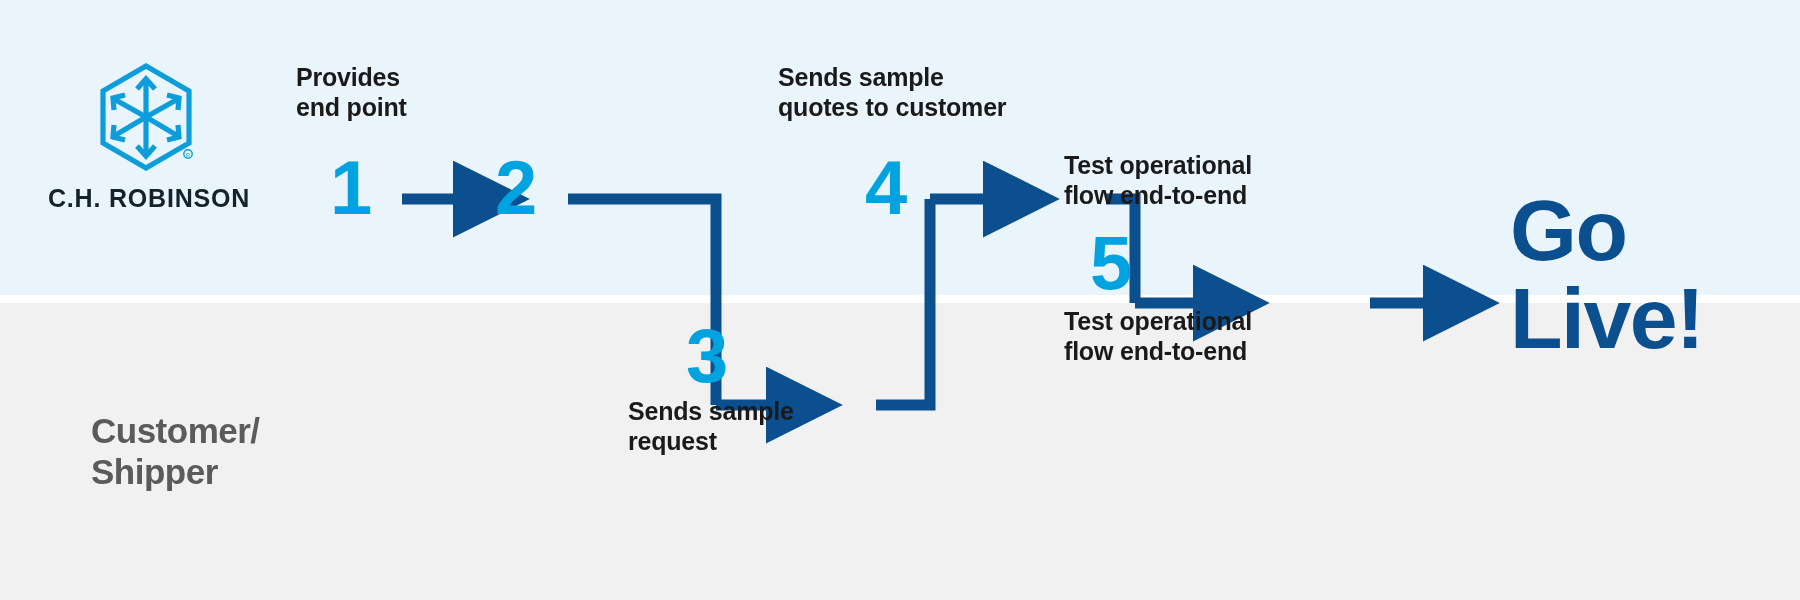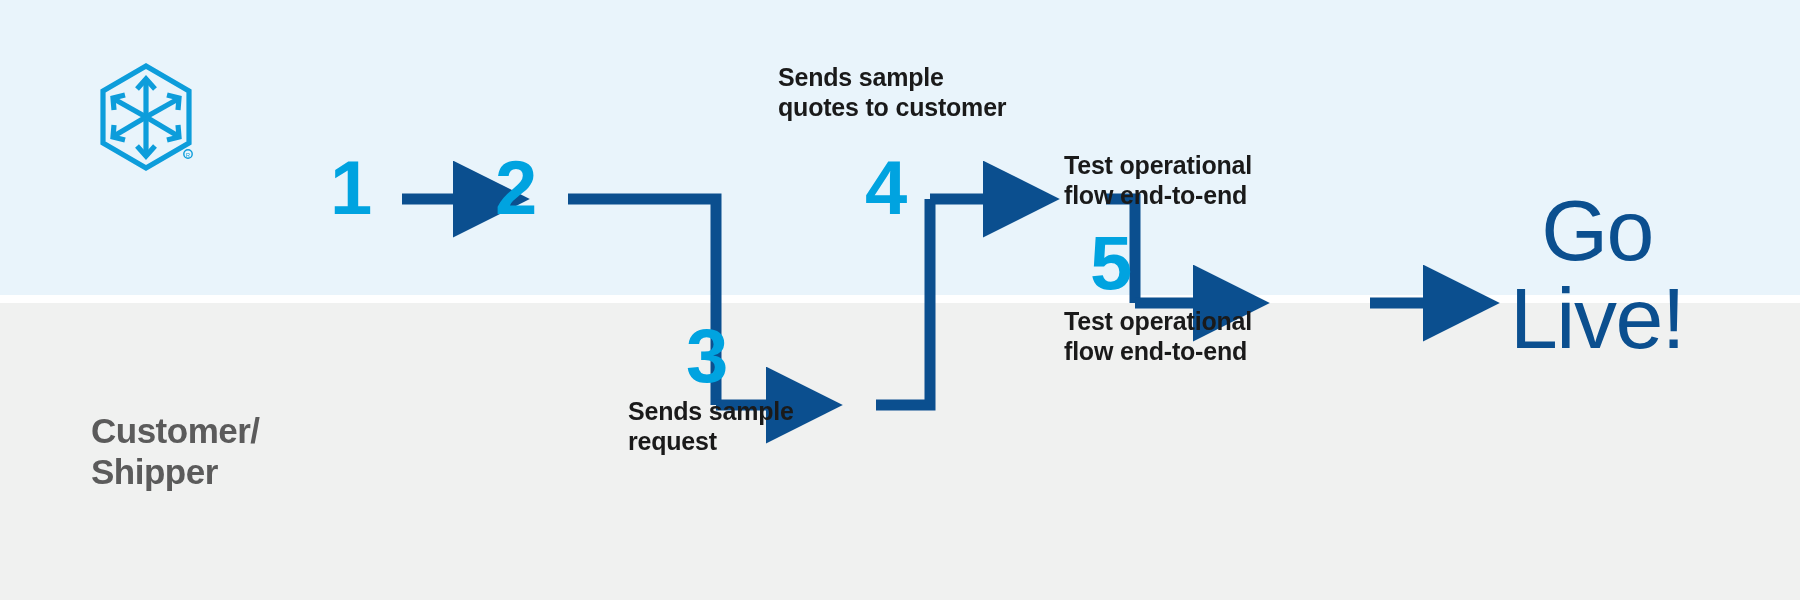--- a/index.html
+++ b/index.html
@@ -67,22 +67,22 @@
 
   #step4{left:865px;top:150px;}
   #cap4{position:absolute;left:778px;top:62px;}
 
   #step5{left:1090px;top:225px;}
   #cap5-top{position:absolute;left:1064px;top:150px;}
   #cap5-bottom{position:absolute;left:1064px;top:306px;}
 
   #golive{
     position:absolute;left:1510px;top:186px;
-    font-weight:normal;font-size:86px;line-height:88px;
-    color:#0b4f8f;letter-spacing:-1.5px;white-space:pre-line;text-align:center;
+    font-weight:bold;font-size:86px;line-height:88px;
+    color:#0b4f8f;letter-spacing:-1.5px;white-space:pre-line;
   }
 </style>
 </head>
 <body>
 
 <div id="stage">
 
   <div class="band" id="band-top"></div>
   <div class="band" id="band-bottom"></div>
 
@@ -102,20 +102,21 @@
         <line x1="50" y1="55" x2="82" y2="37"></line>
         <polyline points="71,33 83,36 82,48" fill="none"></polyline>
         <line x1="50" y1="55" x2="18" y2="74"></line>
         <polyline points="29,78 17,75 18,63" fill="none"></polyline>
         <line x1="50" y1="55" x2="82" y2="74"></line>
         <polyline points="82,63 83,75 71,78" fill="none"></polyline>
       </g>
       <circle cx="92" cy="92" r="4.2" fill="none" stroke="#0d9ddb" stroke-width="1.4"></circle>
       <text x="92" y="95" font-size="5.5" text-anchor="middle" fill="#0d9ddb" font-family="Liberation Sans, sans-serif">R</text>
     </svg>
+    <div id="logo-wordmark">C.H. ROBINSON</div>
   </div>
 
   <div id="lane-label">Customer/
 Shipper</div>
 
   <svg id="connectors" viewBox="0 0 1800 600">
     <defs>
       <marker id="arrowhead" markerWidth="7" markerHeight="7" refX="0.2" refY="3.5" orient="auto" markerUnits="strokeWidth">
         <path d="M0,0 L7,3.5 L0,7 z" fill="#0b4f8f"></path>
       </marker>
@@ -138,20 +139,22 @@
       <path d="M 876 405 L 930 405 L 930 199"></path>
       <path d="M 930 199 L 985 199" marker-end="url(#arrowhead)"></path>
 
       <path d="M 1106 199 L 1135 199 L 1135 303"></path>
       <path d="M 1135 303 L 1195 303" marker-end="url(#arrowhead)"></path>
 
       <line x1="1370" y1="303" x2="1425" y2="303" marker-end="url(#arrowhead)"></line>
     </g>
   </svg>
 
+  <div class="cap" id="cap1">Provides
+end point</div>
   <div class="node step-num" id="step1">1</div>
 
   <div class="node step-num" id="step2">2</div>
 
   <div class="node step-num" id="step3">3</div>
   <div class="cap" id="cap3">Sends sample
 request</div>
 
   <div class="cap" id="cap4">Sends sample
 quotes to customer</div>

